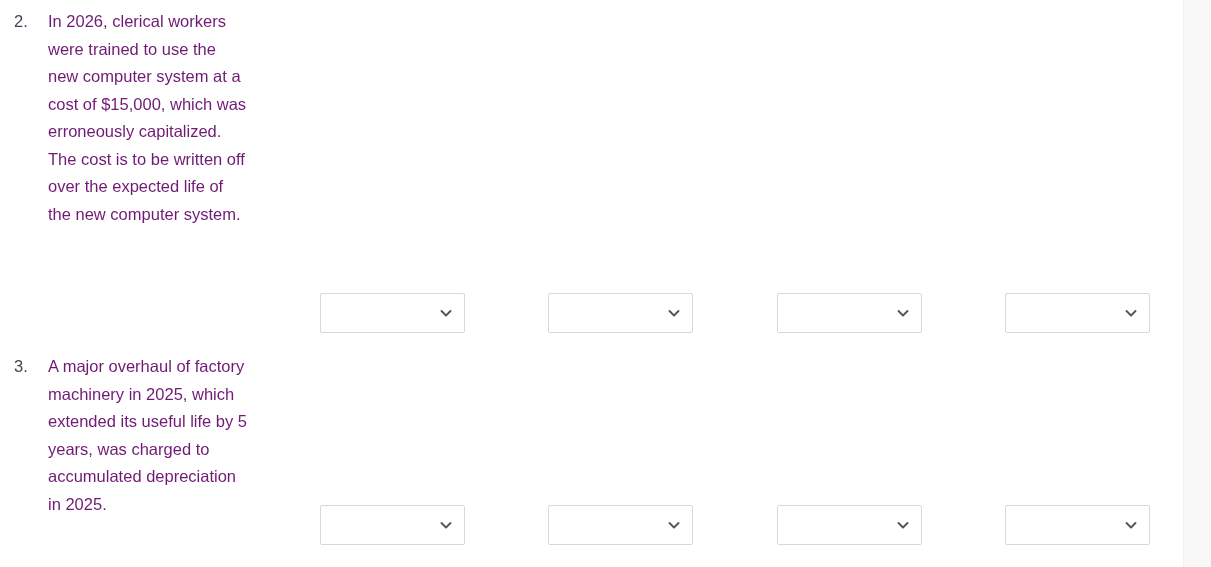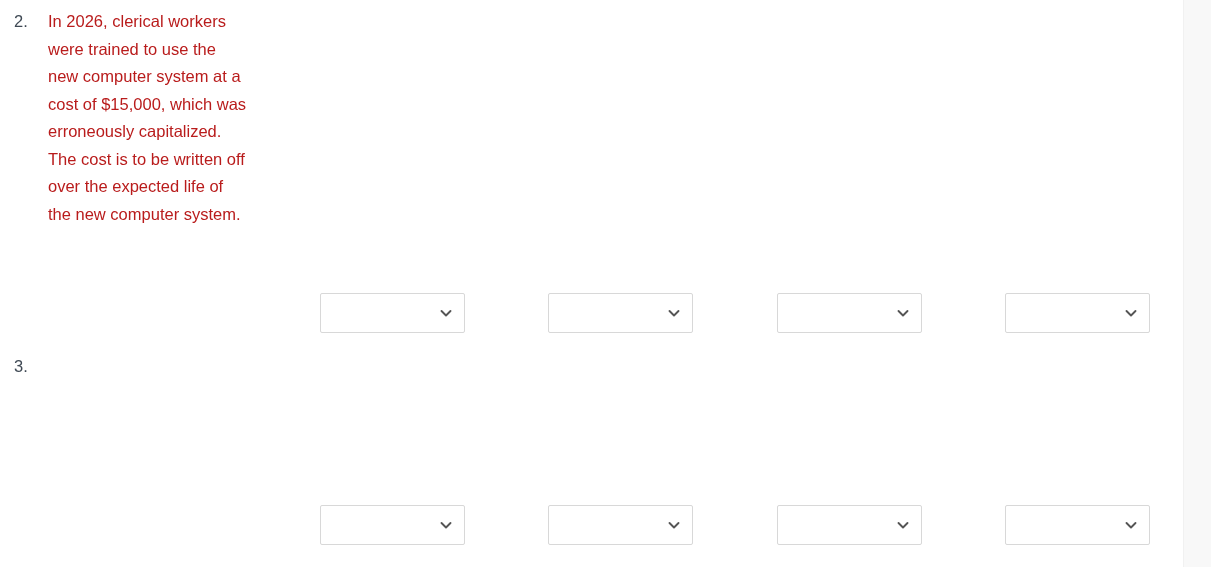--- a/index.html
+++ b/index.html
@@ -63,21 +63,21 @@
     white-space: nowrap;
   }
 
   .item-text {
     position: absolute;
     left: 48px;
     top: 8px;
     width: 200px;
     font-size: 16.5px;
     line-height: 27.5px;
-    color: #b91c1c;
+    color: #701a75;
     word-wrap: break-word;
   }
 
   
   .select-box {
     position: absolute;
     width: 145px;
     height: 40px;
     background: #ffffff;
     border: 1px solid #d8d8d8;
@@ -147,20 +147,21 @@
         <span class="chev">
           <svg width="14" height="14" viewBox="0 0 14 14">
               <path d="M2.5 5 L7 9.5 L11.5 5" fill="none" stroke="#555555" stroke-width="1.9" stroke-linecap="round" stroke-linejoin="round"></path>
             </svg>
         </span>
       </div>
     </div>
 
     <div class="item-row row-2">
       <div class="item-marker">3.</div>
+      <div class="item-text">A major overhaul of factory machinery in 2025, which extended its useful life by 5 years, was charged to accumulated depreciation in 2025.</div>
 
       <div class="select-box col-1">
         <span class="sel-value"></span>
         <span class="chev">
           <svg width="14" height="14" viewBox="0 0 14 14">
               <path d="M2.5 5 L7 9.5 L11.5 5" fill="none" stroke="#555555" stroke-width="1.9" stroke-linecap="round" stroke-linejoin="round"></path>
             </svg>
         </span>
       </div>
 

